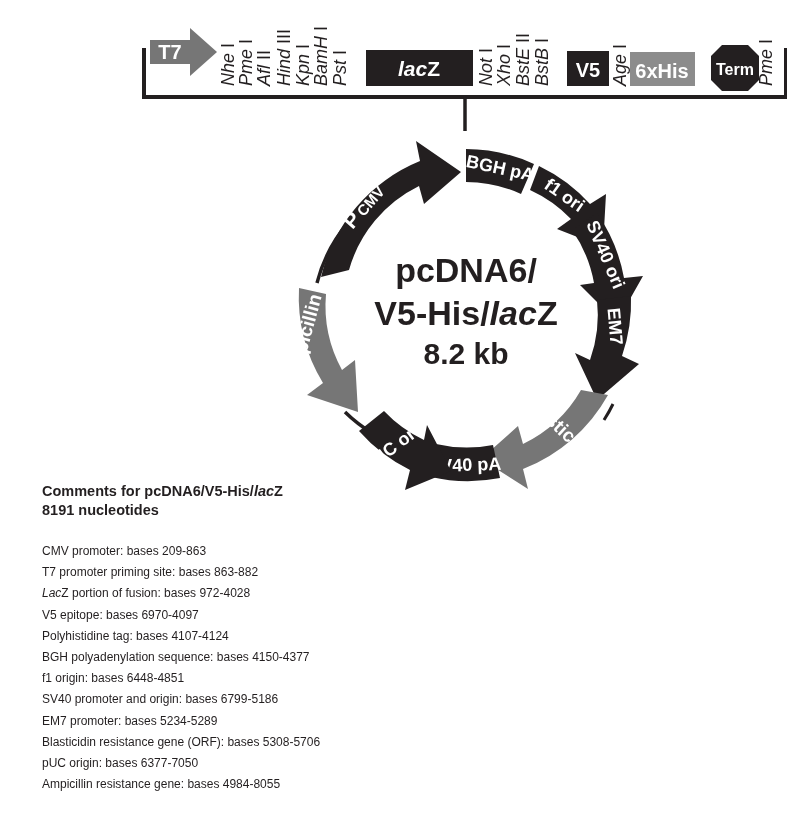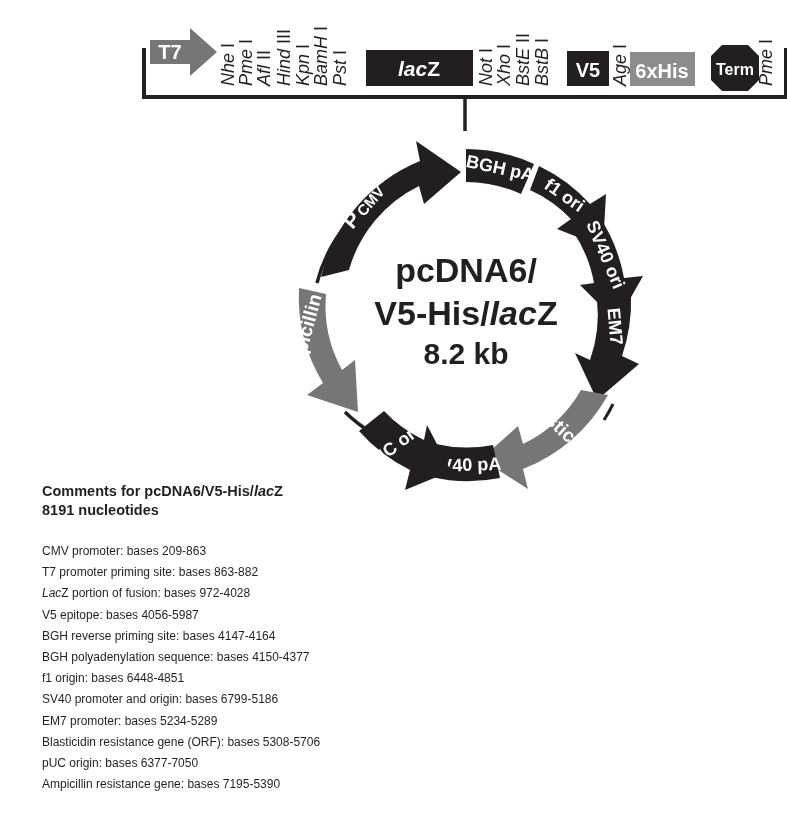--- a/index.html
+++ b/index.html
@@ -262,24 +262,24 @@
   </svg>
 
   <div class="comments-block">
     <div class="comments-title"><span>Comments for pcDNA6/V5-His/</span><i>lac</i><span>Z</span></div>
     <div class="comments-title">8191  nucleotides</div>
 
     <div class="comments-list">
       <div class="comment-line"><span>CMV promoter:  bases 209-863</span></div>
       <div class="comment-line"><span>T7 promoter priming site:  bases 863-882</span></div>
       <div class="comment-line"><i>Lac</i><span>Z portion of fusion: bases 972-4028</span></div>
-      <div class="comment-line"><span>V5 epitope: bases 4056-5987</span></div>
-      <div class="comment-line"><span>BGH reverse priming site:  bases 4147-4164</span></div>
+      <div class="comment-line"><span>V5 epitope: bases 6970-4097</span></div>
+      <div class="comment-line"><span>Polyhistidine tag: bases 4107-4124</span></div>
       <div class="comment-line"><span>BGH polyadenylation sequence:  bases 4150-4377</span></div>
       <div class="comment-line"><span>f1 origin:  bases  6448-4851</span></div>
       <div class="comment-line"><span>SV40 promoter and origin:  bases 6799-5186</span></div>
       <div class="comment-line"><span>EM7 promoter: bases 5234-5289</span></div>
       <div class="comment-line"><span>Blasticidin resistance gene (ORF): bases  5308-5706</span></div>
       <div class="comment-line"><span>pUC origin:  bases  6377-7050</span></div>
-      <div class="comment-line"><span>Ampicillin resistance gene:  bases 7195-5390</span></div>
+      <div class="comment-line"><span>Ampicillin resistance gene:  bases 4984-8055</span></div>
     </div>
   </div>
 </div>
 
 </body></html>

